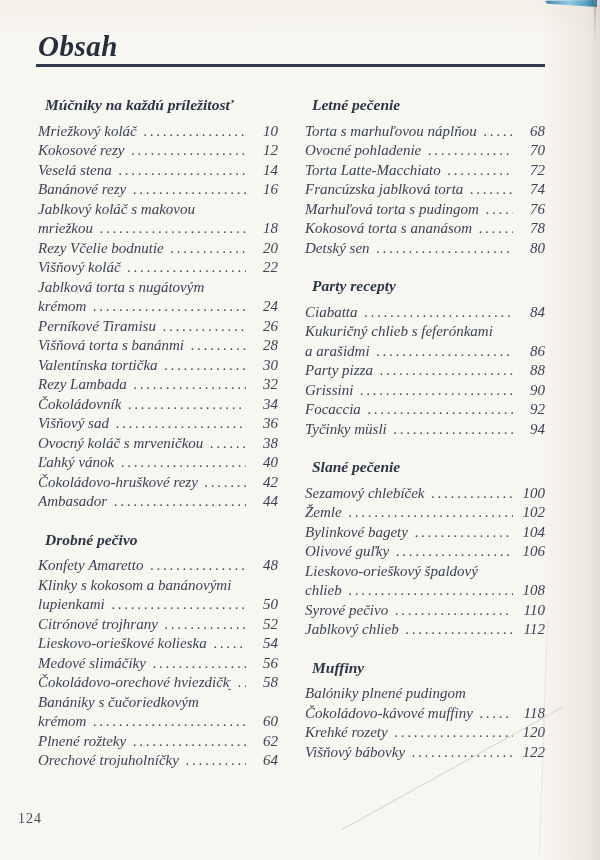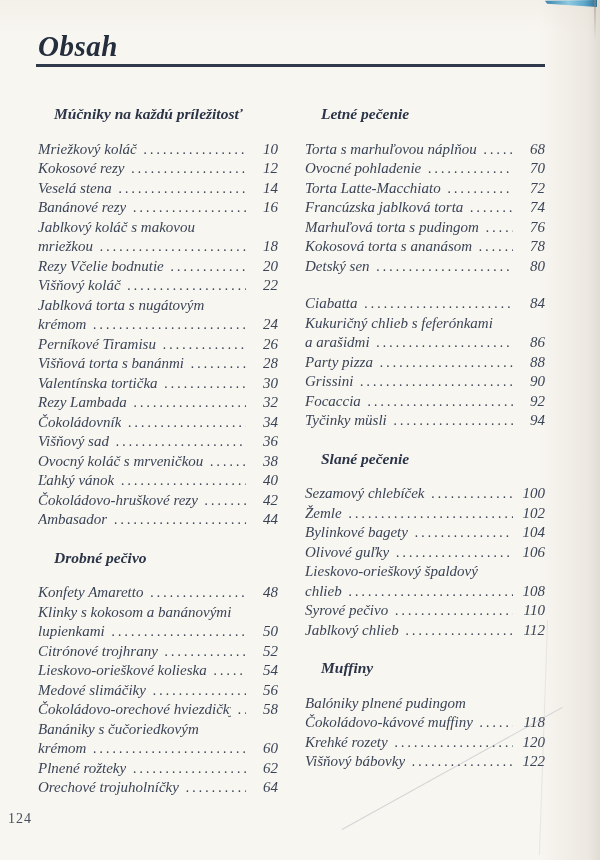--- a/index.html
+++ b/index.html
@@ -42,37 +42,37 @@
   .rule{
     position:absolute;left:36px;top:64px;width:509px;height:2.5px;
     background:#2f3a4b;
   }
   .cols{
     position:absolute;left:38px;top:88px;display:flex;gap:27px;
   }
   .col{width:240px;}
   .section + .section{margin-top:18px;}
   .section-title{
-    margin:16px;font-size:15.5px;font-weight:bold;font-style:italic;
+    margin:7px;font-size:15.5px;font-weight:bold;font-style:italic;
     color:#2b3547;line-height:19.5px;white-space:nowrap;
   }
   .entry,.entry-first{
     display:flex;align-items:flex-start;
     font-size:15px;font-style:italic;color:#3a4456;line-height:19.5px;
   }
   .entry .label,.entry-first .label{white-space:nowrap;flex:0 1 auto;overflow:hidden;}
   .dots{
     flex:1 1 0;overflow:hidden;white-space:nowrap;
     margin:0 5px 0 7px;min-width:8px;
     font-size:14px;letter-spacing:3px;color:#3a4456;
   }
   .dots::after{content:"................................................................................";}
   .pagenum{flex:none;min-width:27px;text-align:right;white-space:nowrap;}
   .folio{
-    position:absolute;left:8px;top:811px;
+    position:absolute;left:18px;top:811px;
     font-size:14px;font-style:normal;color:#464e5d;letter-spacing:1px;
   }
 </style>
 </head>
 <body>
 
 <div class="page">
   <div class="cover-sliver"></div>
   <div class="page-edge"></div>
   <h1 class="title">Obsah</h1>
@@ -267,20 +267,21 @@
             <span class="dots"></span>
             <span class="pagenum">78</span>
           </div>
           <div class="entry">
             <span class="label">Detský sen</span>
             <span class="dots"></span>
             <span class="pagenum">80</span>
           </div>
         </div>
         <div class="section">
+          <h2 class="section-title">Party recepty</h2>
           <div class="entry">
             <span class="label">Ciabatta</span>
             <span class="dots"></span>
             <span class="pagenum">84</span>
           </div>
           <div class="entry-first">
             <span class="label">Kukuričný chlieb s feferónkami</span>
           </div>
           <div class="entry">
             <span class="label">a arašidmi</span>

